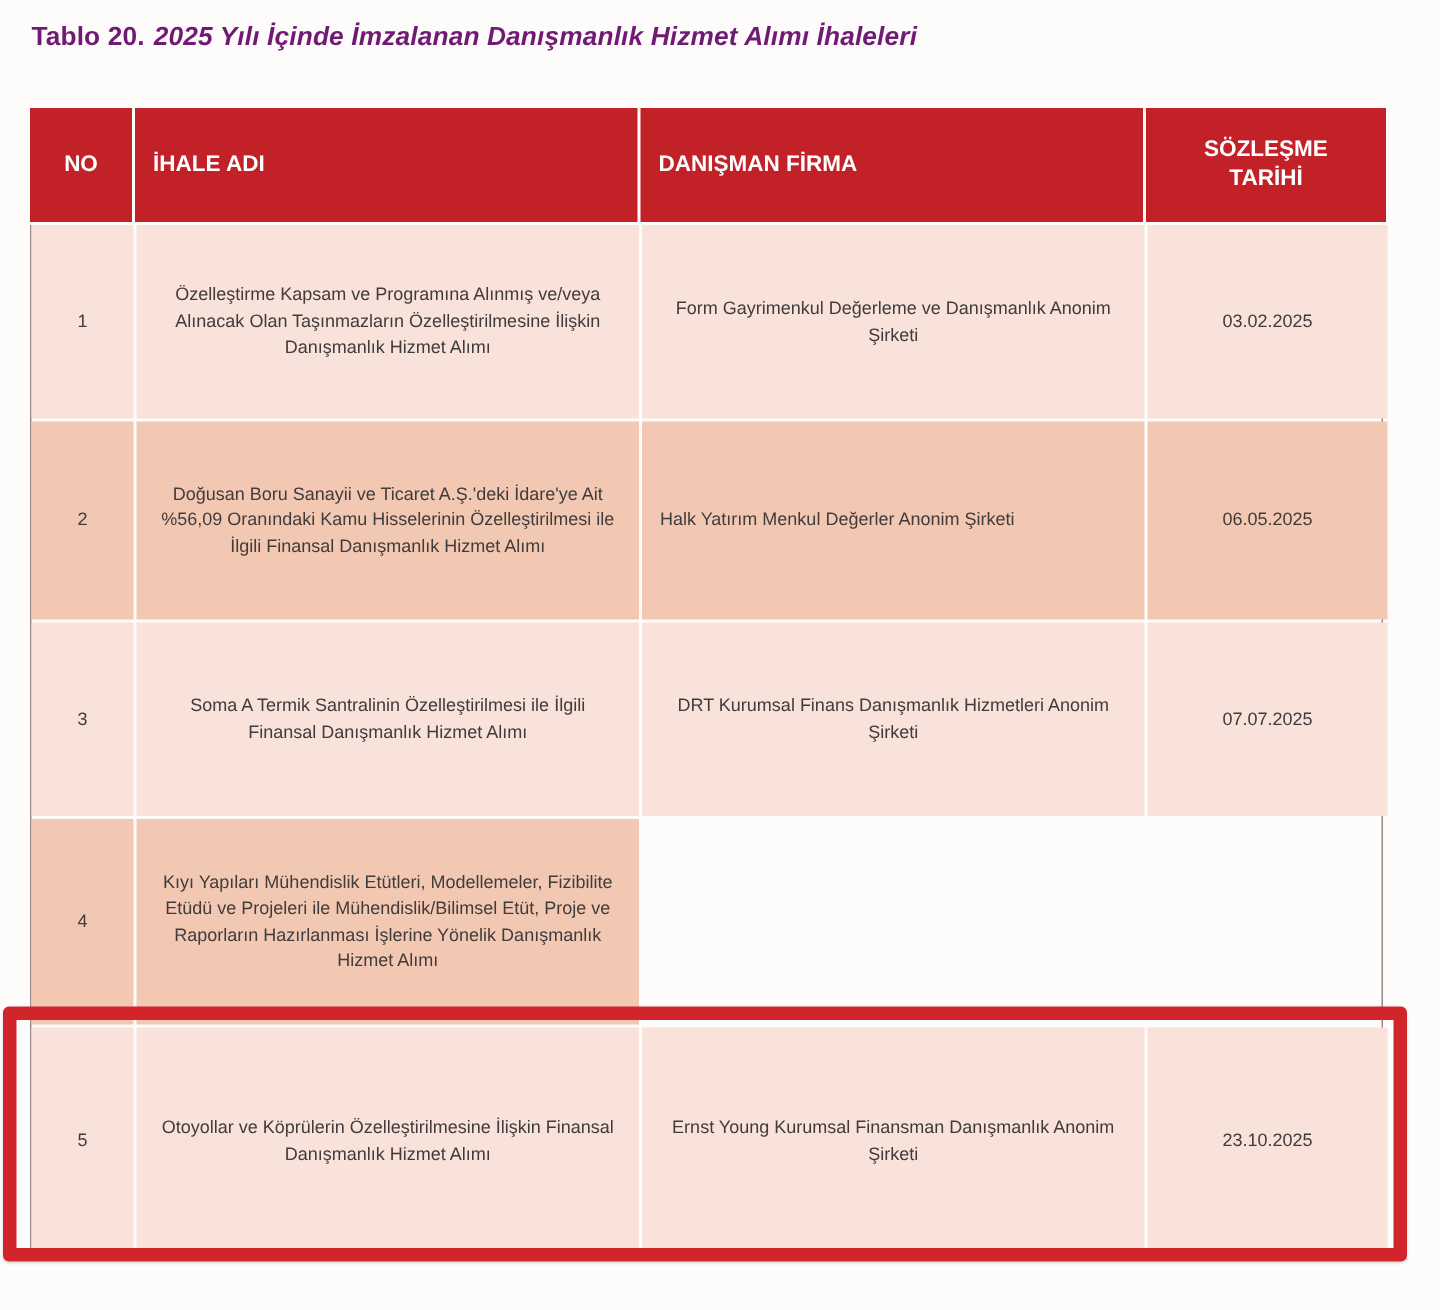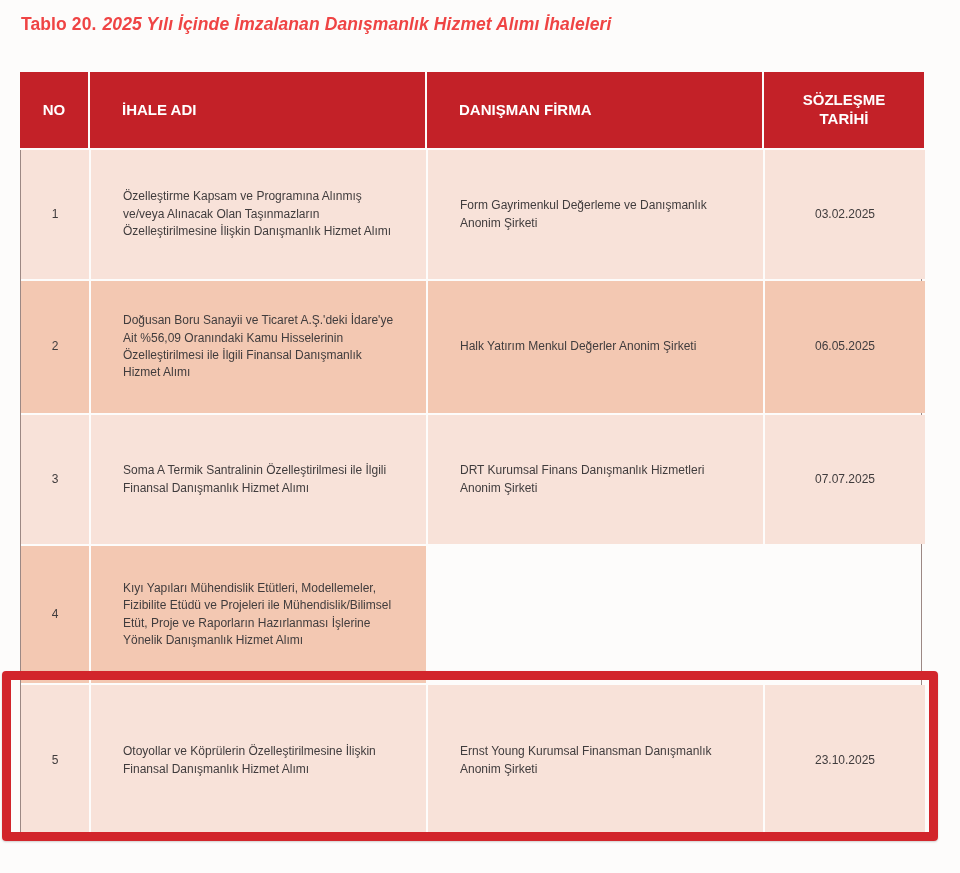--- a/index.html
+++ b/index.html
@@ -15,21 +15,21 @@
   *{box-sizing:border-box;margin:0;padding:0;}
   html,body{width:960px;}
   body{
     width:960px;height:873px;position:relative;overflow:hidden;
     background:#fdfcfb;
     font-family:"Liberation Sans","DejaVu Sans",sans-serif;
     color:var(--body-text);
   }
   .title{
     position:absolute;left:21px;top:14px;
-    font-size:17.5px;font-weight:bold;color:#ef4444;letter-spacing:.1px;text-align:right;
+    font-size:17.5px;font-weight:bold;color:#701a75;letter-spacing:.1px;text-align:right;
   }
   .title .t-rest{font-style:italic;margin-left:6px;}
   .table{
     position:absolute;left:20px;top:72px;width:902px;
     display:flex;flex-direction:column;row-gap:2px;
   }
   .row{
     display:grid;
     grid-template-columns:68px 335px 335px 160px;
     column-gap:2px;
@@ -40,21 +40,21 @@
     font-size:12px;line-height:1.45;
   }
   
   .row.header{height:76px;}
   .row.header .cell{
     background:var(--header-bg);
     color:var(--header-text);
     font-weight:bold;font-size:15px;line-height:1.25;
   }
   .c-no{justify-content:center;text-align:center;}
-  .c-name,.c-firm{justify-content:flex-start;text-align:left;padding:8px 32px;}
+  .c-name,.c-firm{justify-content:flex-start;text-align:center;padding:8px 12px;}
   .c-date{justify-content:center;text-align:center;padding:4px 8px;}
   .date-head{display:block;width:104px;margin:0 auto;text-align:center;}
   
   .tbody{
     display:flex;flex-direction:column;row-gap:2px;
     border-left:1px solid var(--table-edge);
     border-right:1px solid var(--table-edge);
     border-bottom:1px solid var(--table-edge);
   }
   .row.body .cell{background:var(--row-light);}

